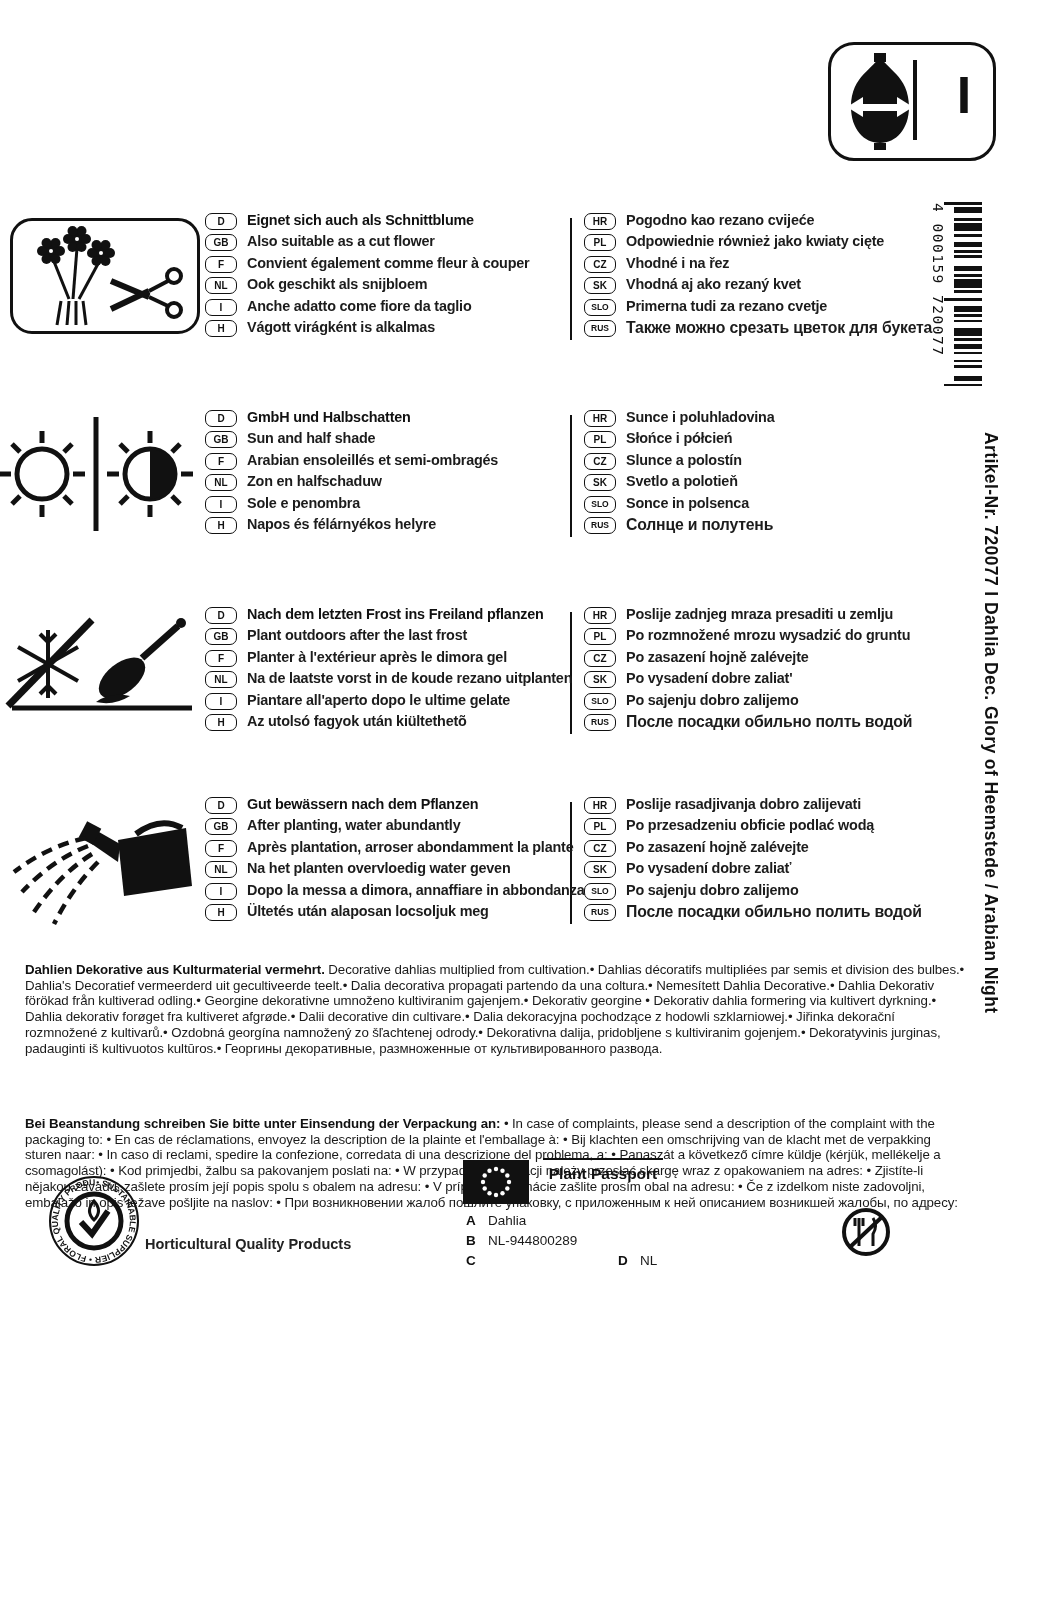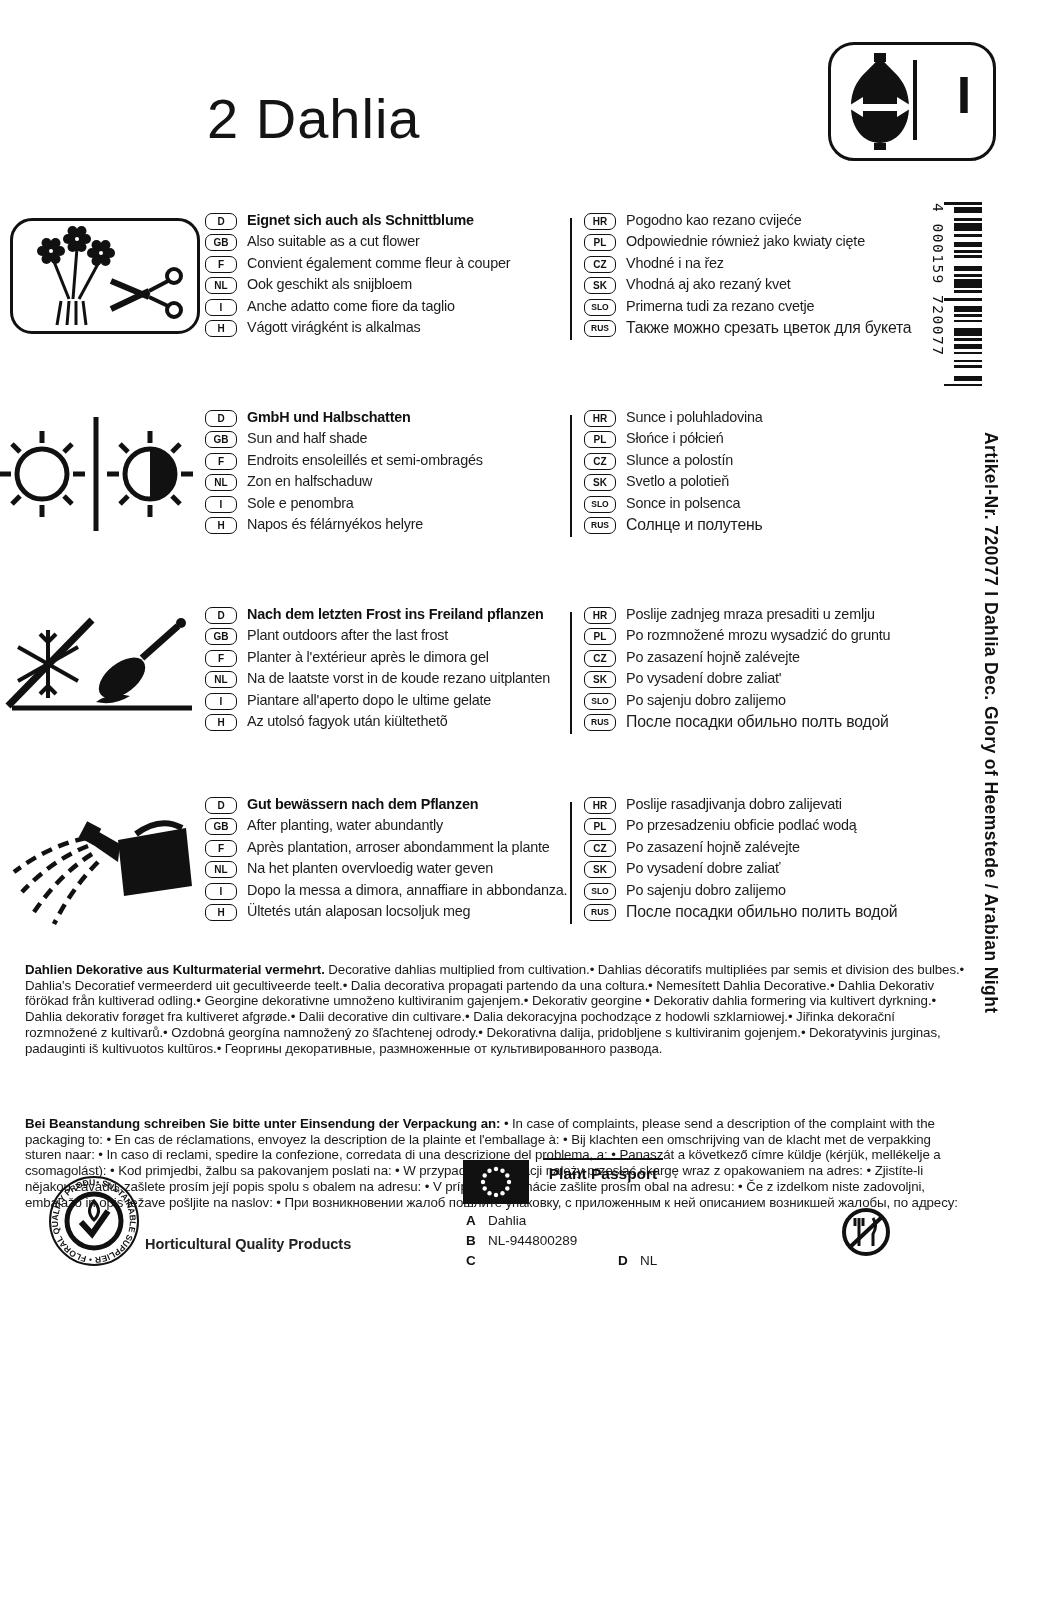--- a/index.html
+++ b/index.html
@@ -24,21 +24,21 @@
   .icon-area{position:absolute;}
   .iconbox{border:3px solid #111;border-radius:22px;}
   .col{position:absolute;top:0;}
   .col.left{left:205px;}
   .col.right{left:584px;}
   .col-divider{position:absolute;left:570px;top:6px;width:2px;background:#111;}
   .lang-row{display:flex;align-items:flex-start;height:21.4px;}
   .badge{flex:none;width:30px;height:15px;margin-top:1px;margin-right:10px;border:1.7px solid #111;
         border-radius:7px;display:flex;align-items:center;justify-content:center;
         font-weight:bold;color:#111;background:#fff;}
-  .lang-text{font-size:14.4px;white-space:nowrap;letter-spacing:-0.2px;color:#1c1c1c;}
+  .lang-text{font-size:14.4px;white-space:nowrap;letter-spacing:-0.2px;color:#1c1c1c;font-weight:bold;}
   .lang-row.first .lang-text{font-weight:bold;color:#111;}
   .lang-row.rus .lang-text{font-size:15.8px;}
   
   .para{position:absolute;left:25px;width:942px;font-size:13.3px;line-height:15.7px;
         letter-spacing:-0.1px;color:#1a1a1a;}
   .para b{color:#111;}
   
   .addr{position:absolute;left:145px;top:1181px;font-weight:bold;font-size:14.5px;line-height:17.5px;color:#222;}
   .tagline{position:absolute;left:145px;top:1236px;font-weight:bold;font-size:14.5px;color:#222;}
   .supplier-logo{position:absolute;left:48px;top:1175px;}
@@ -54,21 +54,20 @@
   .pefc{position:absolute;left:896px;top:1156px;width:110px;text-align:center;}
   .pefc .pefc-name{font-weight:bold;font-size:21px;letter-spacing:2px;color:#111;margin-top:-2px;}
   .pefc .pefc-code{font-size:8.5px;color:#222;margin-top:1px;}
   svg{display:block;}
 </style>
 </head>
 <body>
 
 <div id="page">
 
-  <div class="title">2 Dahlia</div>
 
   <div class="sizebox">
     <svg width="85" height="110" viewBox="0 0 85 110" style="position:absolute;left:6px;top:2px">
       <rect x="37" y="6" width="12" height="9" fill="#111"></rect>
       <path d="M43 8 C38 22 14 28 14 60 C14 82 27 96 43 96 C59 96 72 82 72 60 C72 28 48 22 43 8 Z" fill="#111"></path>
       <rect x="37" y="96" width="12" height="7" fill="#111"></rect>
       <rect x="22" y="57" width="42" height="7" fill="#fff"></rect>
       <polygon points="10,60 26,50 26,70" fill="#fff"></polygon>
       <polygon points="76,60 60,50 60,70" fill="#fff"></polygon>
     </svg>
@@ -265,21 +264,21 @@
         <div class="lang-row first">
           <span class="badge" style="font-size: 10px;">D</span>
           <span class="lang-text">GmbH und Halbschatten</span>
         </div>
         <div class="lang-row">
           <span class="badge" style="font-size: 10px;">GB</span>
           <span class="lang-text">Sun and half shade</span>
         </div>
         <div class="lang-row">
           <span class="badge" style="font-size: 10px;">F</span>
-          <span class="lang-text">Endroits ensoleillés et semi-ombragés</span>
+          <span class="lang-text">Arabian ensoleillés et semi-ombragés</span>
         </div>
         <div class="lang-row">
           <span class="badge" style="font-size: 10px;">NL</span>
           <span class="lang-text">Zon en halfschaduw</span>
         </div>
         <div class="lang-row">
           <span class="badge" style="font-size: 10px;">I</span>
           <span class="lang-text">Sole e penombra</span>
         </div>
         <div class="lang-row">

